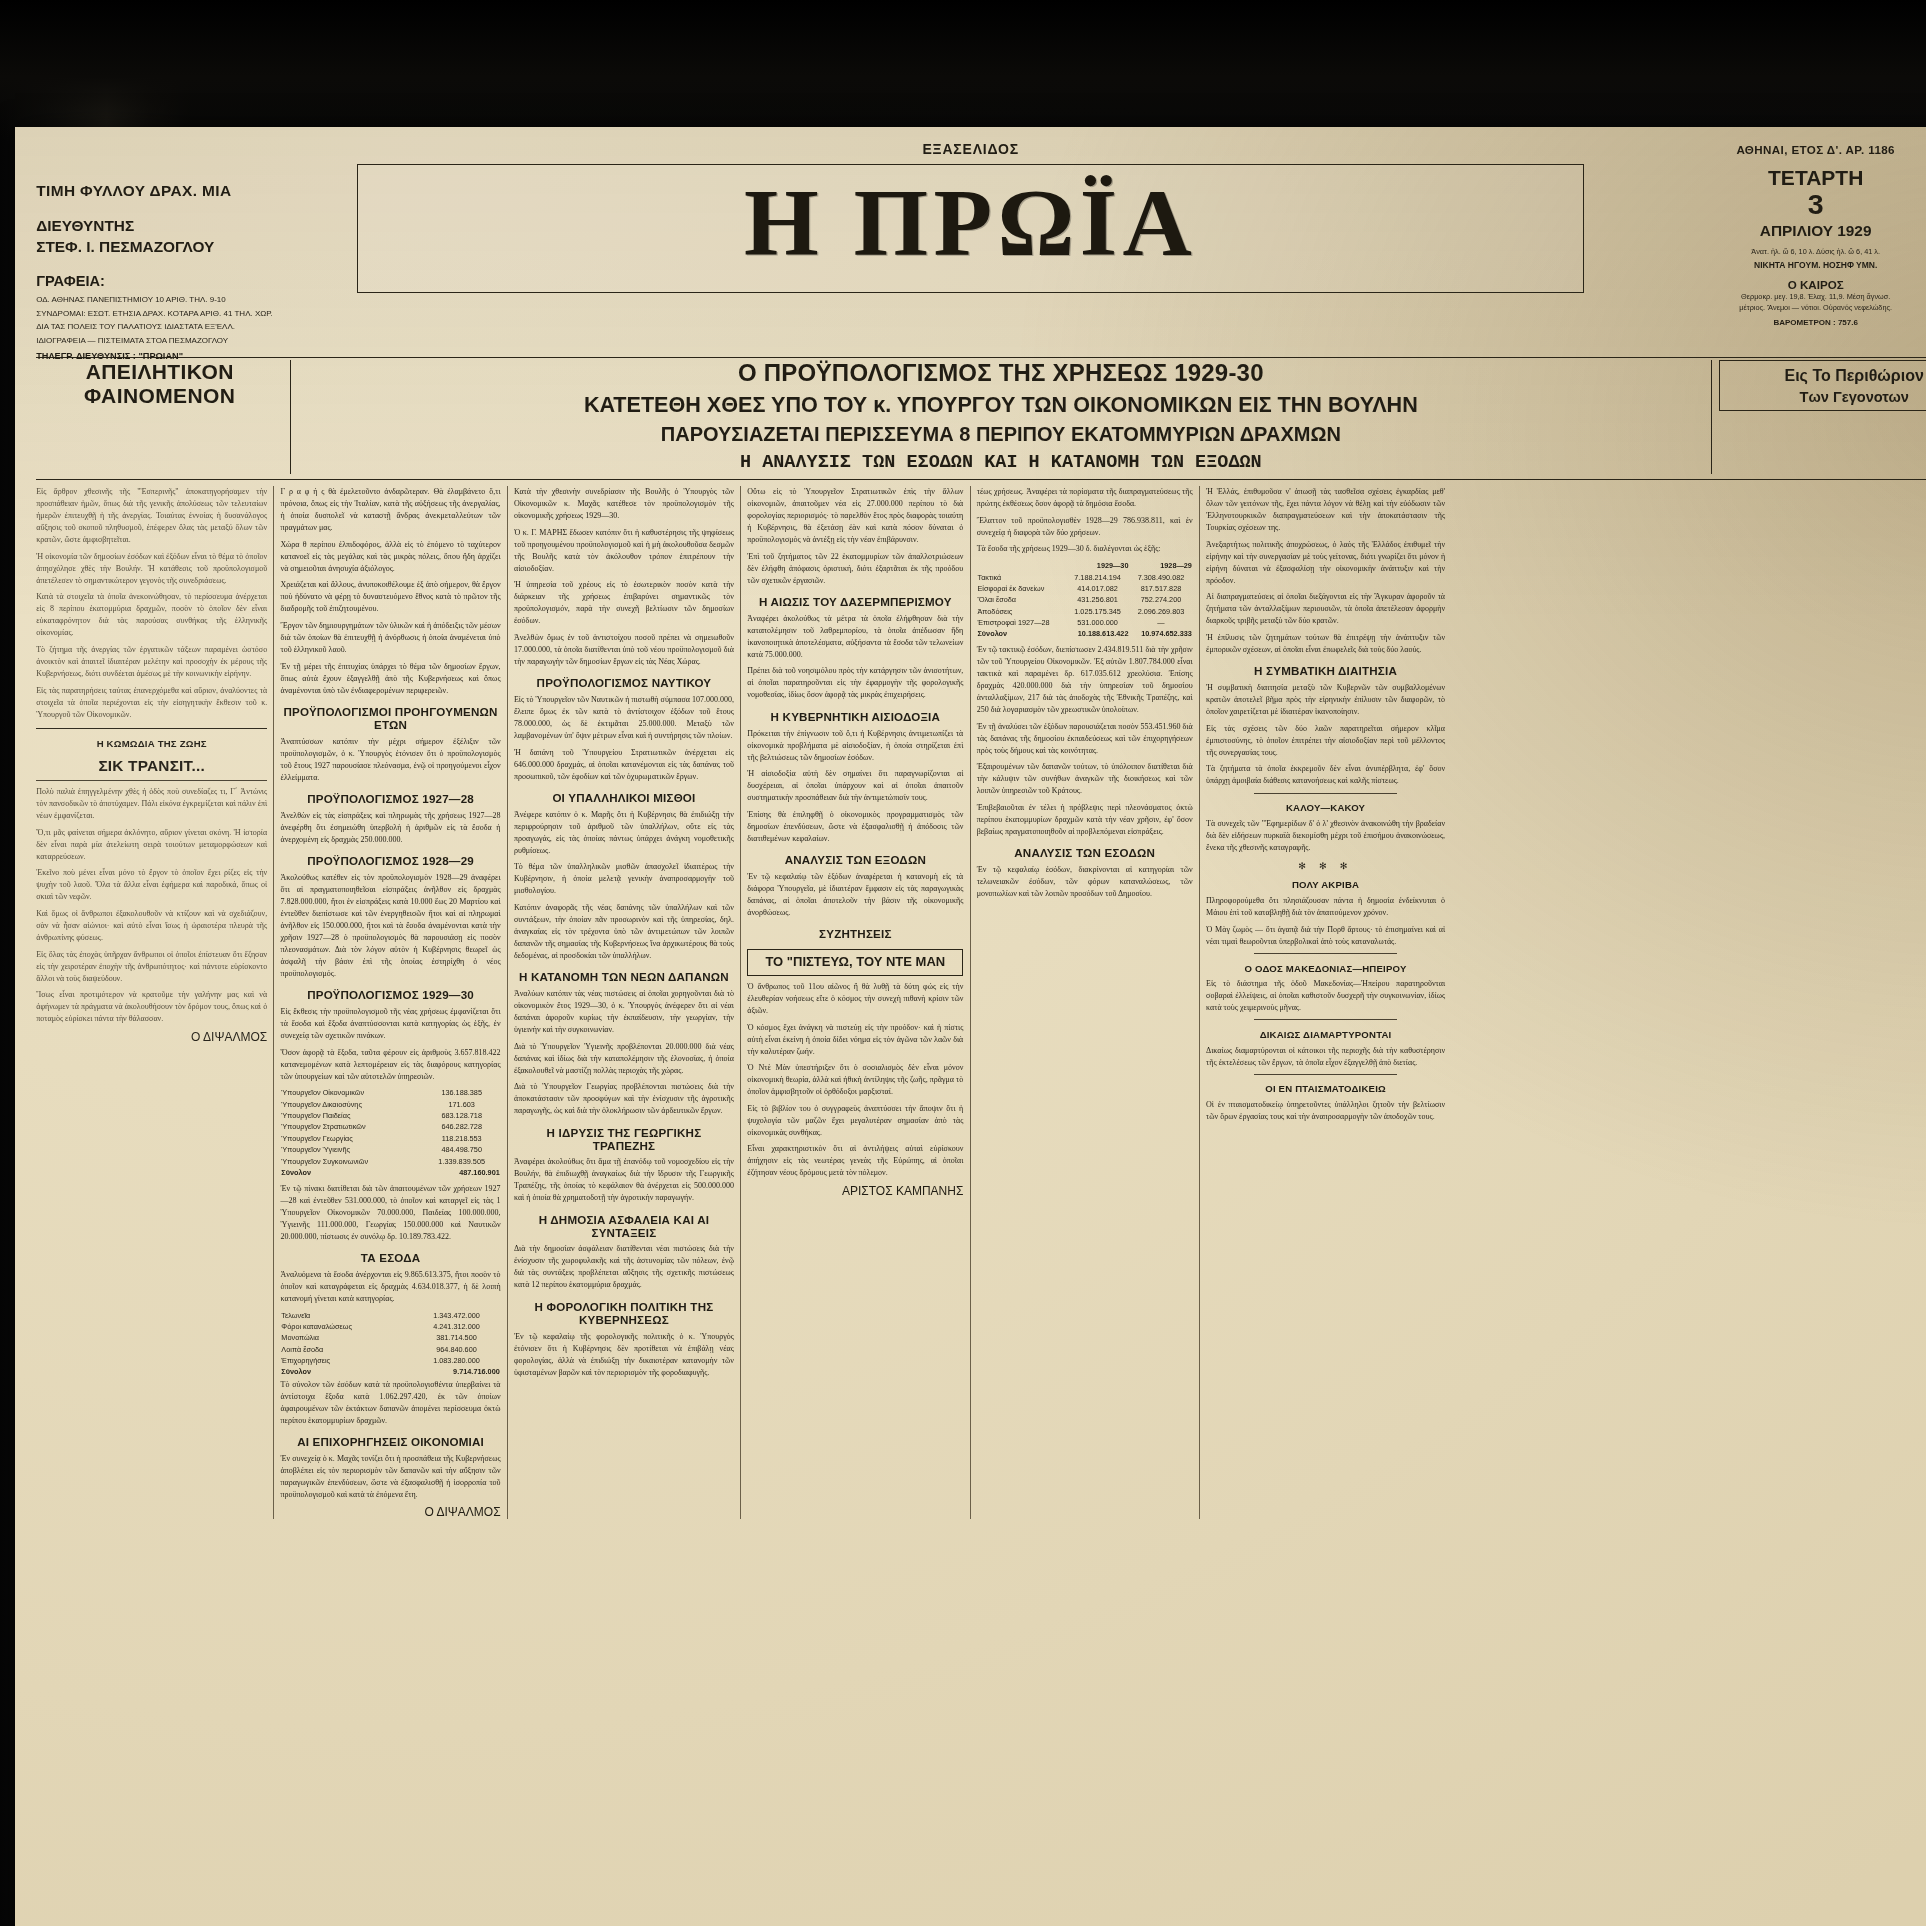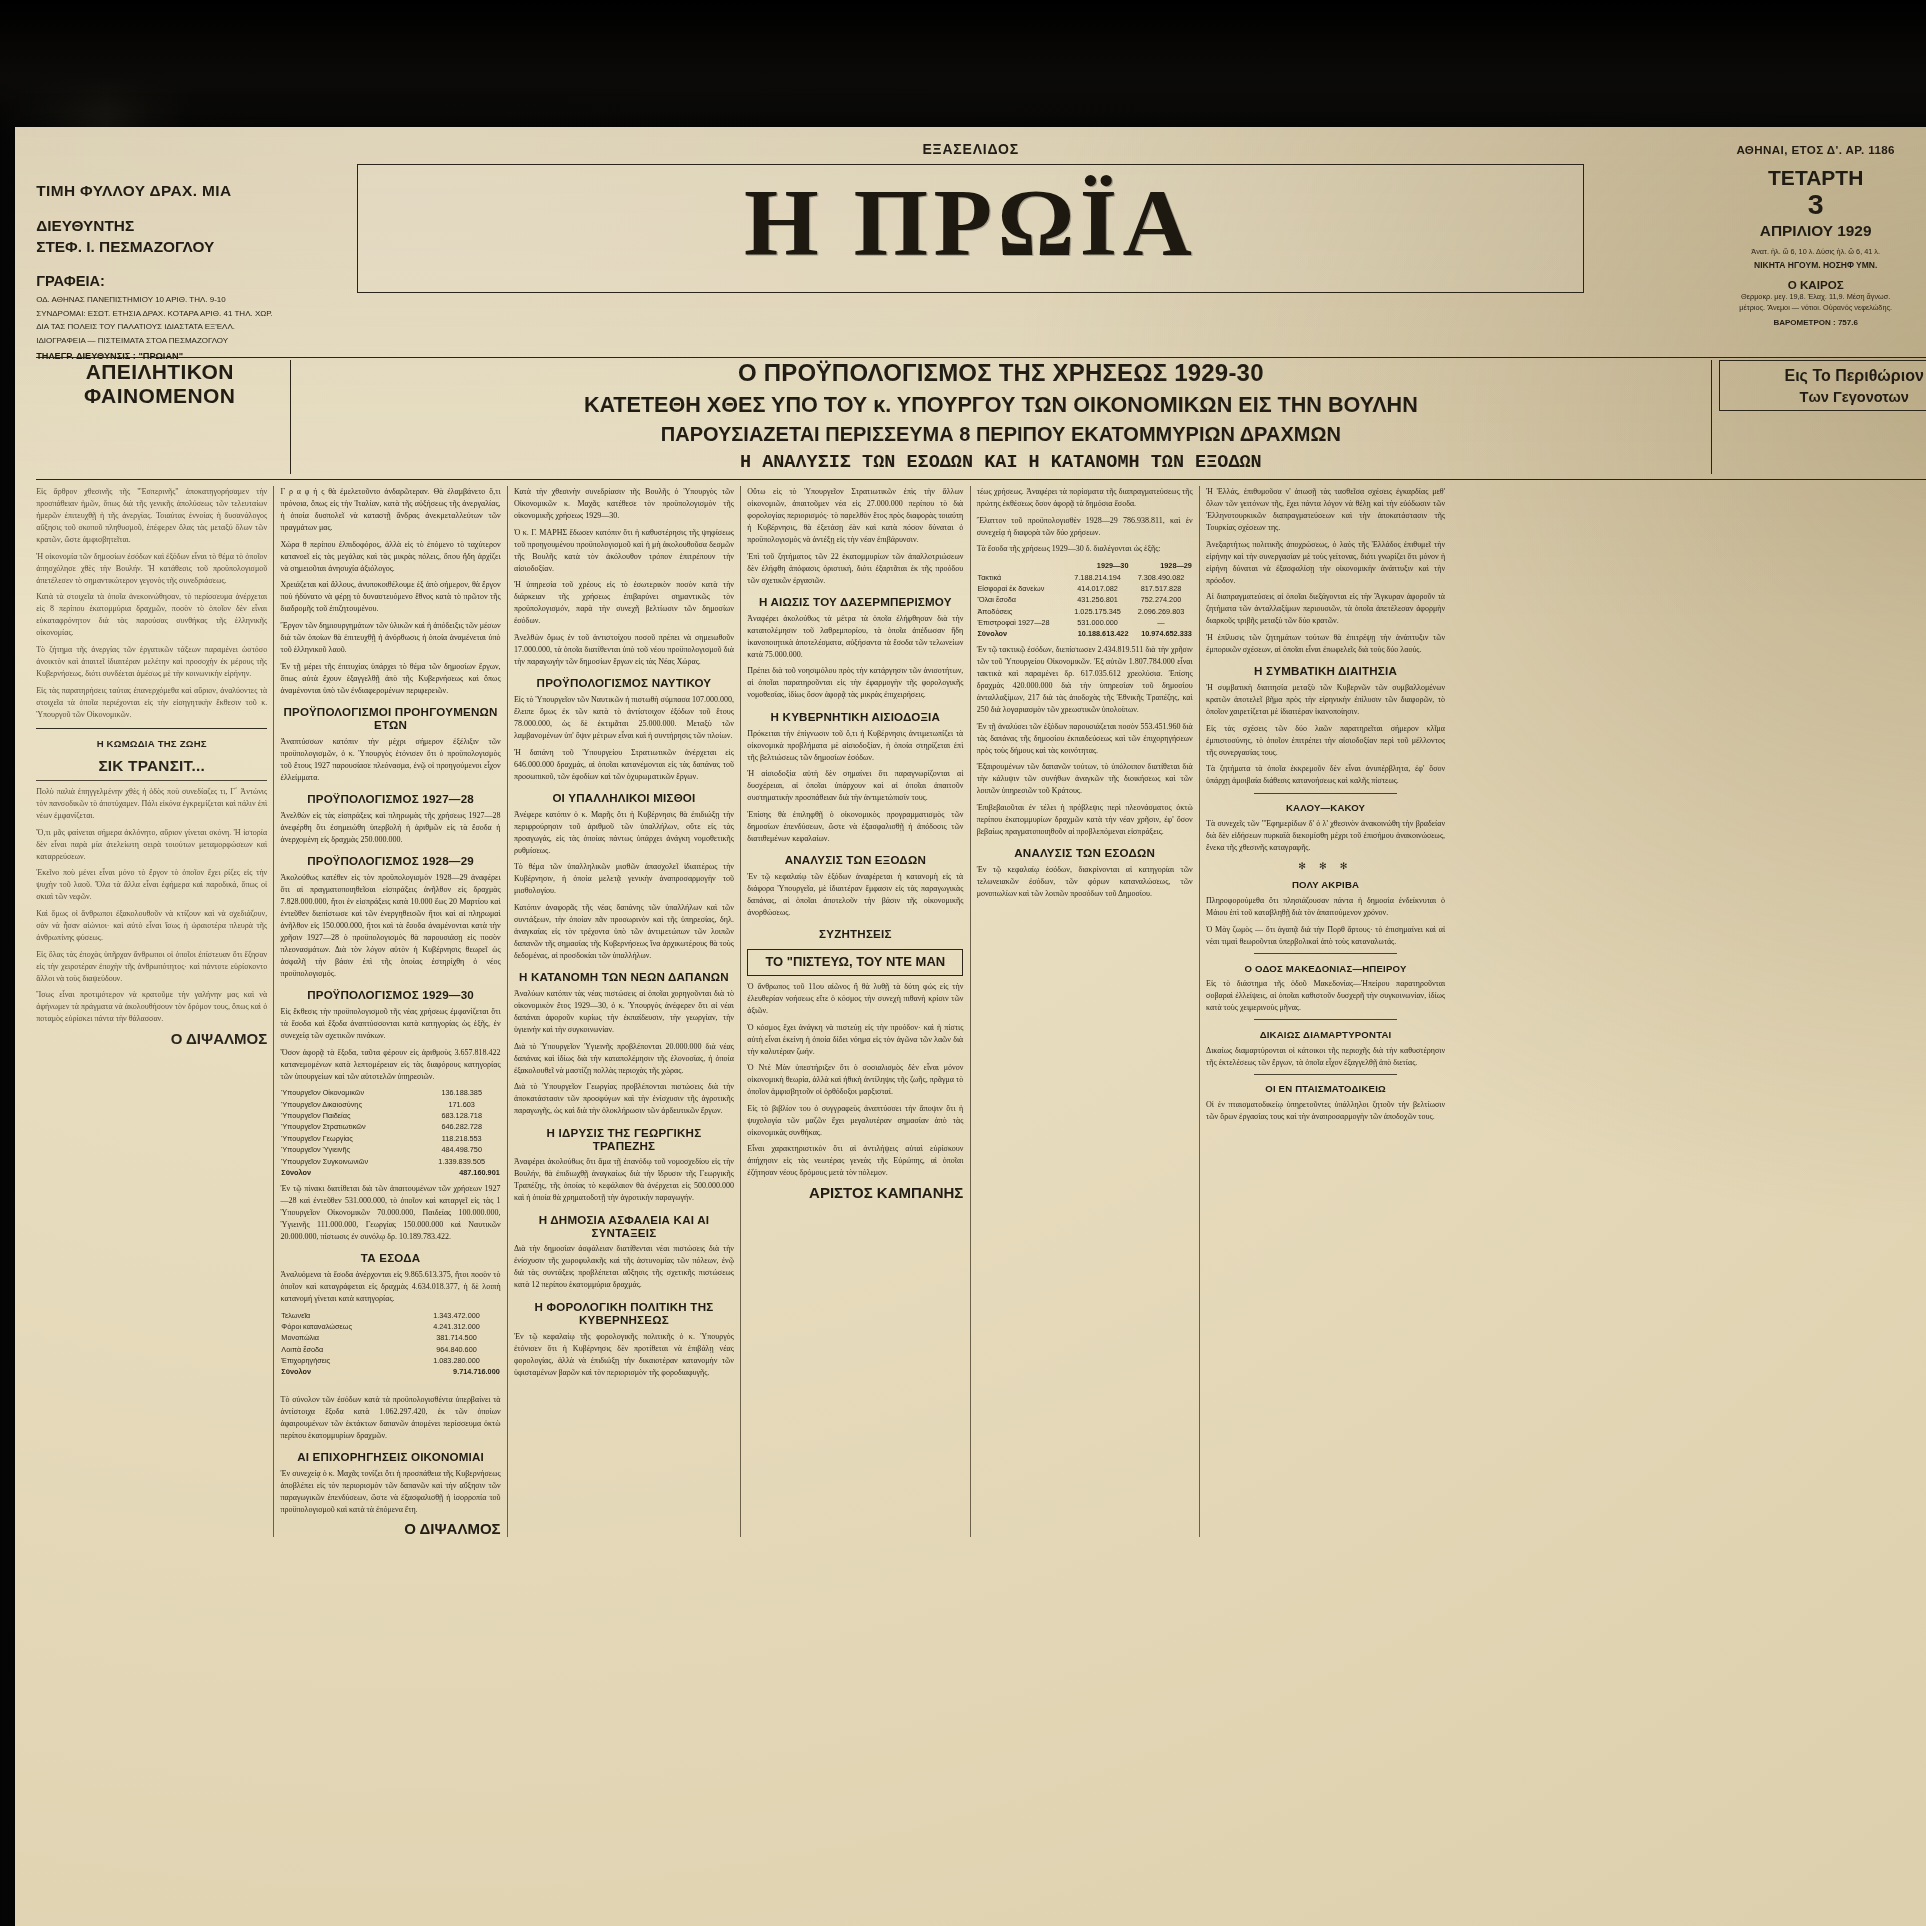--- a/index.html
+++ b/index.html
@@ -85,21 +85,21 @@
   p.t{font-size:8px;line-height:1.5;text-align:justify;margin:0 0 4.6px;
       font-family:"Liberation Serif",serif;hyphens:auto;}
   p.t:first-letter{}
   .sub{font-family:"Liberation Sans",sans-serif;font-weight:bold;font-size:11.6px;
        text-align:center;margin:8.5px 0 4.6px;letter-spacing:0.2px;}
   .sub.sm{font-size:9.6px;}
   .sub.lg{font-size:15.4px;}
   .secbox{border:1.2px solid #2a2518;padding:4.6px 3.9px;margin:8.5px 0 5.4px;text-align:center;
           font-family:"Liberation Sans",sans-serif;font-weight:bold;font-size:13px;line-height:1.2;}
   .dbl{border-top:1.2px double #2a2518;margin:7.7px 0;}
-  .sig{text-align:right;font-family:"Liberation Sans",sans-serif;font-weight:bold;font-size:15px;margin-top:3.9px;}
+  .sig{text-align:right;font-family:"Liberation Sans",sans-serif;font-weight:normal;font-size:12px;margin-top:3.9px;}
   .tbl{width:100%;border-collapse:collapse;font-size:7.3px;font-family:"Liberation Sans",sans-serif;}
   .tbl td{padding:1.2px 0.8px;white-space:nowrap;}
   .tbl td.r{text-align:center;}
   .tbl tr.hd td{font-weight:bold;text-align:right;}
   .hr-short{width:60%;margin:5.4px auto;border-top:0.4px solid #4a4232;}
   .stars{text-align:center;font-size:9.2px;letter-spacing:5.4px;margin:6.2px 0;}
 
   
   .faded p.t{color:#3a3323;opacity:.92;}
   .col.c1{filter:contrast(.92);}
@@ -281,21 +281,21 @@
                   <td>Ἐπιχορηγήσεις</td>
                   <td class="r">1.083.280.000</td>
                 </tr>
           <tr class="hd">
                   <td style="text-align:left">Σύνολον</td>
                   <td class="r">9.714.716.000</td>
                 </tr>
         </tbody>
             </table>
 
-        <p class="t" style="margin-top:16px">Τὸ σύνολον τῶν ἐσόδων κατὰ τὰ προϋπολογισθέντα ὑπερβαίνει τὰ ἀντίστοιχα ἔξοδα κατὰ 1.062.297.420, ἐκ τῶν ὁποίων ἀφαιρουμένων τῶν ἐκτάκτων δαπανῶν ἀπομένει περίσσευμα ὀκτὼ περίπου ἑκατομμυρίων δραχμῶν.</p>
+        <p class="t" style="margin-top:1px">Τὸ σύνολον τῶν ἐσόδων κατὰ τὰ προϋπολογισθέντα ὑπερβαίνει τὰ ἀντίστοιχα ἔξοδα κατὰ 1.062.297.420, ἐκ τῶν ὁποίων ἀφαιρουμένων τῶν ἐκτάκτων δαπανῶν ἀπομένει περίσσευμα ὀκτὼ περίπου ἑκατομμυρίων δραχμῶν.</p>
 
         <div class="sub">ΑΙ ΕΠΙΧΟΡΗΓΗΣΕΙΣ ΟΙΚΟΝΟΜΙΑΙ</div>
         <p class="t">Ἐν συνεχείᾳ ὁ κ. Μαχᾶς τονίζει ὅτι ἡ προσπάθεια τῆς Κυβερνήσεως ἀποβλέπει εἰς τὸν περιορισμὸν τῶν δαπανῶν καὶ τὴν αὔξησιν τῶν παραγωγικῶν ἐπενδύσεων, ὥστε νὰ ἐξασφαλισθῇ ἡ ἰσορροπία τοῦ προϋπολογισμοῦ καὶ κατὰ τὰ ἐπόμενα ἔτη.</p>
         <div class="sig">Ο ΔΙΨΑΛΜΟΣ</div>
       </div>
 
       <div class="col c3">
         <p class="t">Κατὰ τὴν χθεσινὴν συνεδρίασιν τῆς Βουλῆς ὁ Ὑπουργὸς τῶν Οἰκονομικῶν κ. Μαχᾶς κατέθεσε τὸν προϋπολογισμὸν τῆς οἰκονομικῆς χρήσεως 1929—30.</p>
         <p class="t">Ὁ κ. Γ. ΜΑΡΗΣ ἔδωσεν κατόπιν ὅτι ἡ καθυστέρησις τῆς ψηφίσεως τοῦ προηγουμένου προϋπολογισμοῦ καὶ ἡ μὴ ἀκολουθοῦσα δεσμῶν τῆς Βουλῆς κατὰ τὸν ἀκόλουθον τρόπον ἐπιτρέπουν τὴν αἰσιοδοξίαν.</p>
         <p class="t">Ἡ ὑπηρεσία τοῦ χρέους εἰς τὸ ἐσωτερικὸν ποσὸν κατὰ τὴν διάρκειαν τῆς χρήσεως ἐπιβαρύνει σημαντικῶς τὸν προϋπολογισμόν, παρὰ τὴν συνεχῆ βελτίωσιν τῶν δημοσίων ἐσόδων.</p>

